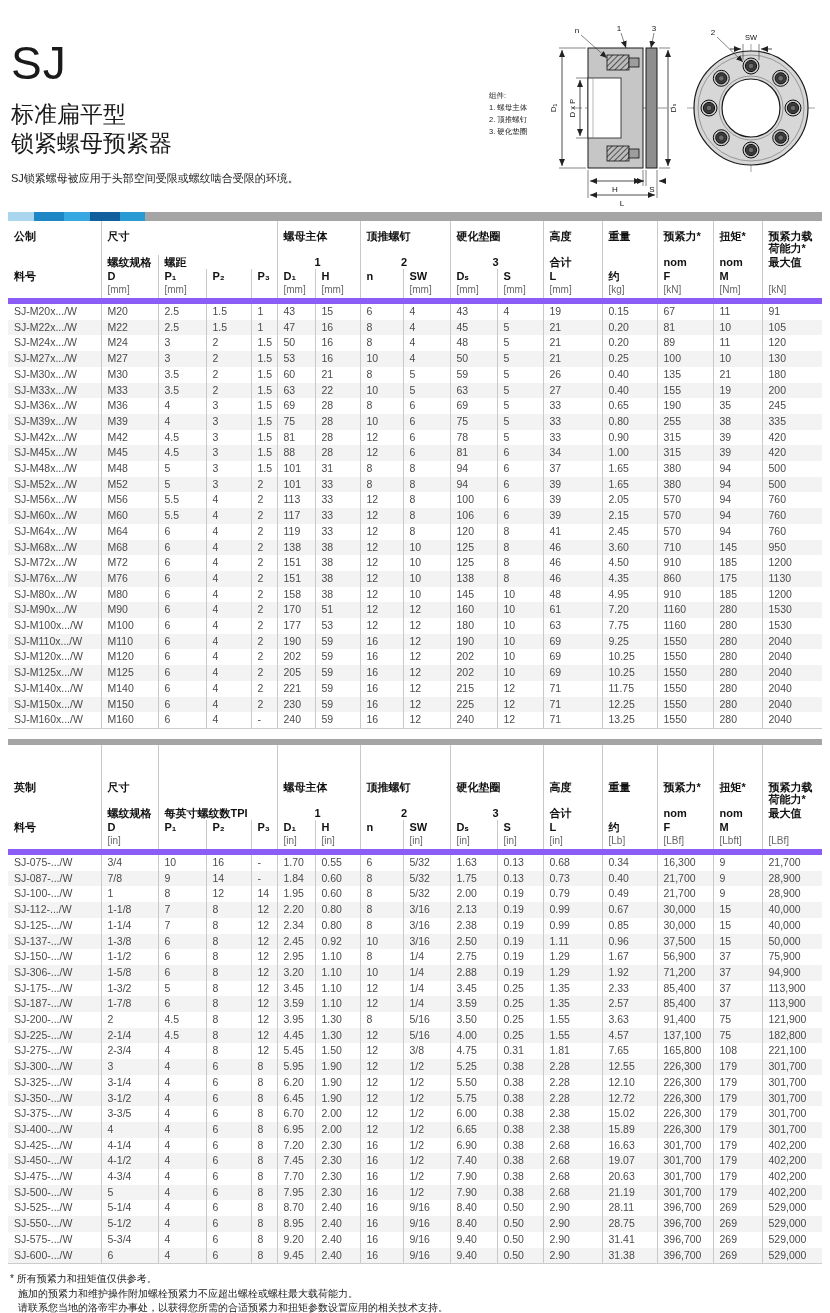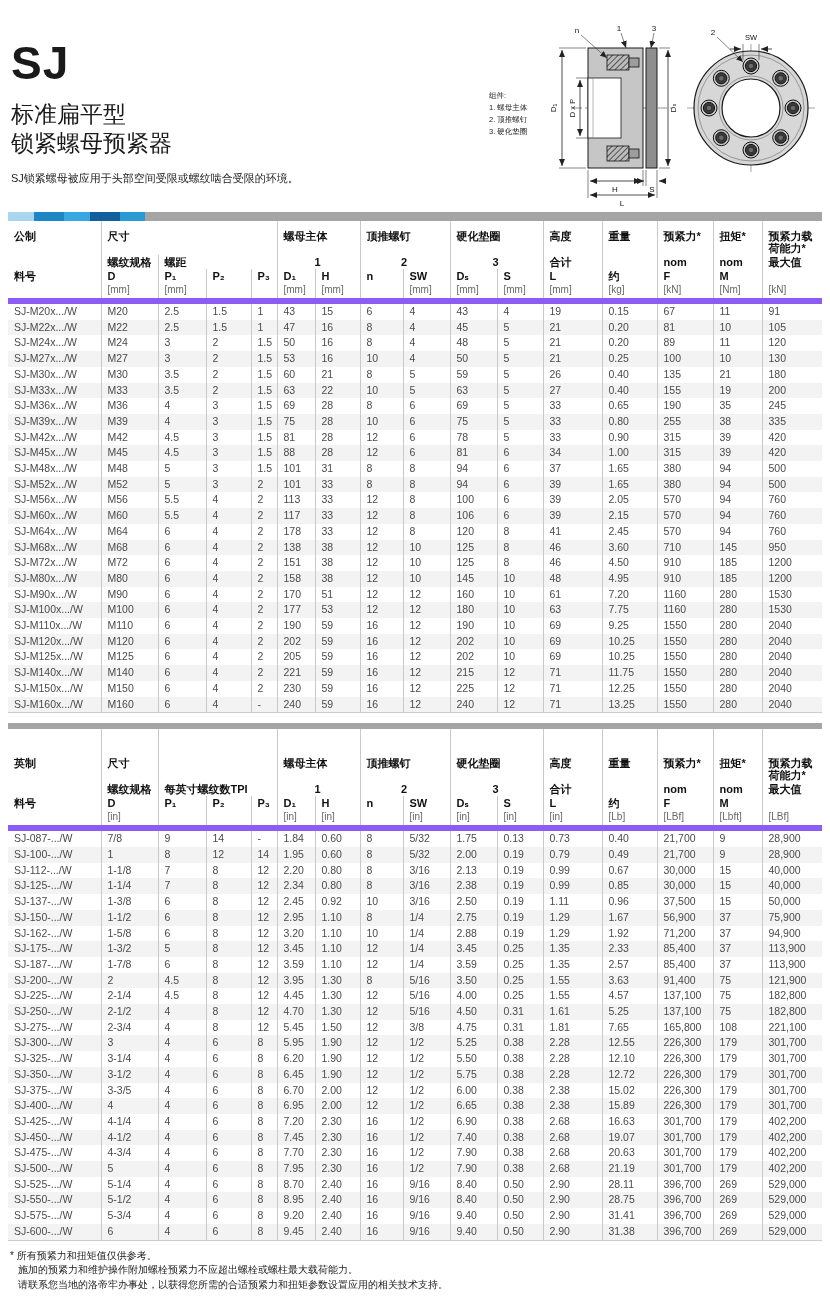--- a/index.html
+++ b/index.html
@@ -2,38 +2,38 @@
 <html><head>
 <meta charset="utf-8">
 <style>
   html,body{margin:0;padding:0}
   body{
     width:830px;height:1313px;background:#fff;position:relative;overflow:hidden;
     font-family:"Liberation Sans","DejaVu Sans",sans-serif;color:#222;
   }
   
   .header{position:absolute;top:40px;left:11px;width:460px}
-  .title{font-size:46px;line-height:1;font-weight:700;letter-spacing:1px;color:#1a1a1a}
+  .title{font-size:46px;line-height:1;font-weight:400;letter-spacing:1px;color:#1a1a1a}
   .sub{font-size:23px;line-height:1.28;margin-top:14px;color:#1a1a1a}
   .desc{font-size:11px;margin-top:12px;color:#222}
   
   .diagram{position:absolute;top:20px;right:2px;width:345px;height:190px}
   .legend{position:absolute;left:6px;top:70px;width:64px;font-size:7.5px;line-height:1.6;color:#222}
   
   .bar{display:flex;width:814px;height:9px;margin:212px 0 0 8px}
   .bar span{display:block;height:100%}
   .s1{width:26px}.s2{width:30px}.s3{width:26px}.s4{width:30px}.s5{width:25px}.s6{flex:1}
   .bar2{width:814px;height:6px;margin:10px 0 0 8px}
   
   table{border-collapse:collapse;table-layout:fixed;width:814px;margin-left:8px}
   th,td{text-align:left;vertical-align:bottom;overflow:hidden;white-space:nowrap;padding:1px 2px 1px 6px}
   th:not(:first-child),td:not(:first-child){border-left:1px solid #c9c9c9}
   thead th{font-weight:bold;color:#111;font-size:11px;line-height:12px}
   .hr0 th{padding-top:9px;vertical-align:top;white-space:normal}
-  .tbl-imperial .hr0 th{padding-top:28px}
+  .tbl-imperial .hr0 th{padding-top:36px}
   .hr1 th{padding-bottom:1px}
   .hr2 th{padding-bottom:1px}
   .hr3 th{font-weight:normal;color:#666;font-size:10px;padding-bottom:2px;border-bottom:6px solid #8b5cf6}
   th.ctr{text-align:center;padding-left:0}
   td{font-size:10.5px;line-height:13.7px;color:#4a4a4a}
   tbody tr:nth-child(even){background:#f3f3f3}
   tbody tr:last-child td{border-bottom:1px solid #ccc}
   
   .foot{margin:8px 0 0 10px;font-size:10px;line-height:1.45;color:#222}
   .foot .ind{padding-left:8px}
@@ -525,21 +525,21 @@
         <td>570</td>
         <td>94</td>
         <td>760</td>
       </tr>
       <tr>
         <td>SJ-M64x.../W</td>
         <td>M64</td>
         <td>6</td>
         <td>4</td>
         <td>2</td>
-        <td>178</td>
+        <td>119</td>
         <td>33</td>
         <td>12</td>
         <td>8</td>
         <td>120</td>
         <td>8</td>
         <td>41</td>
         <td>2.45</td>
         <td>570</td>
         <td>94</td>
         <td>760</td>
@@ -572,20 +572,38 @@
         <td>38</td>
         <td>12</td>
         <td>10</td>
         <td>125</td>
         <td>8</td>
         <td>46</td>
         <td>4.50</td>
         <td>910</td>
         <td>185</td>
         <td>1200</td>
+      </tr>
+      <tr>
+        <td>SJ-M76x.../W</td>
+        <td>M76</td>
+        <td>6</td>
+        <td>4</td>
+        <td>2</td>
+        <td>151</td>
+        <td>38</td>
+        <td>12</td>
+        <td>10</td>
+        <td>138</td>
+        <td>8</td>
+        <td>46</td>
+        <td>4.35</td>
+        <td>860</td>
+        <td>175</td>
+        <td>1130</td>
       </tr>
       <tr>
         <td>SJ-M80x.../W</td>
         <td>M80</td>
         <td>6</td>
         <td>4</td>
         <td>2</td>
         <td>158</td>
         <td>38</td>
         <td>12</td>
@@ -825,20 +843,38 @@
         <th colspan="1">[in]</th>
         <th colspan="1">[in]</th>
         <th colspan="1">[Lb]</th>
         <th colspan="1">[LBf]</th>
         <th colspan="1">[Lbft]</th>
         <th colspan="1">[LBf]</th>
       </tr>
     </thead>
   <tbody>
       <tr>
+        <td>SJ-075-.../W</td>
+        <td>3/4</td>
+        <td>10</td>
+        <td>16</td>
+        <td>-</td>
+        <td>1.70</td>
+        <td>0.55</td>
+        <td>6</td>
+        <td>5/32</td>
+        <td>1.63</td>
+        <td>0.13</td>
+        <td>0.68</td>
+        <td>0.34</td>
+        <td>16,300</td>
+        <td>9</td>
+        <td>21,700</td>
+      </tr>
+      <tr>
         <td>SJ-087-.../W</td>
         <td>7/8</td>
         <td>9</td>
         <td>14</td>
         <td>-</td>
         <td>1.84</td>
         <td>0.60</td>
         <td>8</td>
         <td>5/32</td>
         <td>1.75</td>
@@ -933,21 +969,21 @@
         <td>1/4</td>
         <td>2.75</td>
         <td>0.19</td>
         <td>1.29</td>
         <td>1.67</td>
         <td>56,900</td>
         <td>37</td>
         <td>75,900</td>
       </tr>
       <tr>
-        <td>SJ-162-.../W</td>
+        <td>SJ-306-.../W</td>
         <td>1-5/8</td>
         <td>6</td>
         <td>8</td>
         <td>12</td>
         <td>3.20</td>
         <td>1.10</td>
         <td>10</td>
         <td>1/4</td>
         <td>2.88</td>
         <td>0.19</td>
@@ -1023,38 +1059,20 @@
         <td>5/16</td>
         <td>4.00</td>
         <td>0.25</td>
         <td>1.55</td>
         <td>4.57</td>
         <td>137,100</td>
         <td>75</td>
         <td>182,800</td>
       </tr>
       <tr>
-        <td>SJ-250-.../W</td>
-        <td>2-1/2</td>
-        <td>4</td>
-        <td>8</td>
-        <td>12</td>
-        <td>4.70</td>
-        <td>1.30</td>
-        <td>12</td>
-        <td>5/16</td>
-        <td>4.50</td>
-        <td>0.31</td>
-        <td>1.61</td>
-        <td>5.25</td>
-        <td>137,100</td>
-        <td>75</td>
-        <td>182,800</td>
-      </tr>
-      <tr>
         <td>SJ-275-.../W</td>
         <td>2-3/4</td>
         <td>4</td>
         <td>8</td>
         <td>12</td>
         <td>5.45</td>
         <td>1.50</td>
         <td>12</td>
         <td>3/8</td>
         <td>4.75</td>

